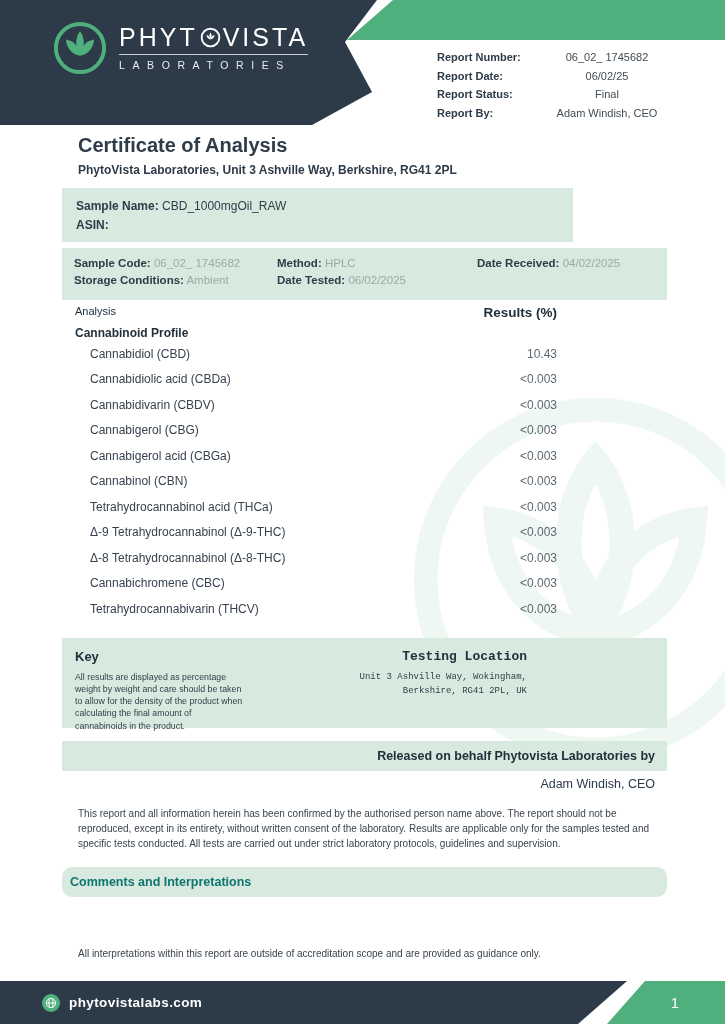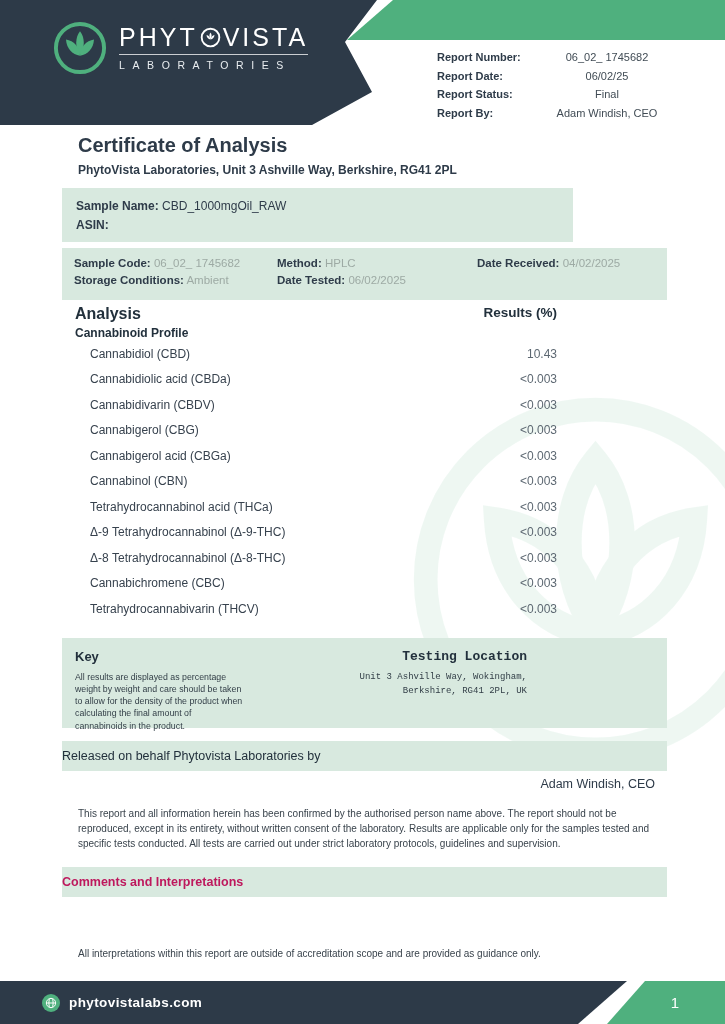--- a/index.html
+++ b/index.html
@@ -33,46 +33,46 @@
   .panel{background:#d8e9df;}
   .box1{left:62px;top:188px;width:511px;height:54px;box-sizing:border-box;padding:9px 14px;
         font-size:12px;color:#2e3b49;line-height:19px;z-index:2;}
   .box1 .lbl{font-weight:bold;}
   .box2{left:62px;top:248px;width:605px;height:52px;box-sizing:border-box;padding:9px 12px;
         display:grid;grid-template-columns:203px 200px 1fr;row-gap:0;font-size:11.5px;z-index:2;}
   .box2 .lbl{font-weight:bold;color:#2e3b49;}
   .box2 .val{color:#9fab a6;color:#9daaa4;}
 
   
-  .an-head{left:75px;top:305px;font-size:16px;font-weight:bold;color:#22303c;}
+  .an-head{left:75px;top:305px;font-size:11px;font-weight:normal;color:#22303c;}
   .res-head{left:400px;top:305px;width:157px;text-align:right;font-size:13.5px;font-weight:bold;color:#22303c;}
   .group-head{left:75px;top:326px;font-size:12px;font-weight:bold;color:#22303c;}
   .rows{left:90px;top:341px;width:467px;z-index:2;}
   .arow{position:relative;height:25.5px;display:flex;align-items:center;}
   .aname{font-size:12px;color:#37424e;}
   .aval{position:absolute;right:0;font-size:12px;color:#5d6872;}
 
   
   .mpanel{left:62px;top:638px;width:605px;height:90px;box-sizing:border-box;
           padding:11px 26px 11px 13px;display:grid;grid-template-columns:170px 268px 1fr;
           column-gap:14px;z-index:2;}
   .mh{font-size:13px;font-weight:bold;color:#22303c;margin-bottom:7px;}
   .mb{font-size:8.8px;line-height:1.38;color:#323e47;}
   .mcol3{text-align:right;font-family:Liberation Mono, monospace;}
   .mcol3 .mb{font-size:9px;line-height:1.55;}
 
   
   .relbar{left:62px;top:741px;width:605px;height:30px;box-sizing:border-box;line-height:30px;
-          padding-right:12px;font-size:12.5px;font-weight:normal;color:#22303c;z-index:2;}
+          text-align:right;padding-right:12px;font-size:12.5px;font-weight:bold;color:#22303c;z-index:2;}
   .signer{left:400px;top:777px;width:255px;text-align:right;font-size:12.5px;color:#2e3b49;}
   .disclaimer{left:78px;top:806px;width:578px;font-size:10px;line-height:1.5;color:#39434c;}
 
   
   .combar{left:62px;top:867px;width:605px;height:30px;box-sizing:border-box;line-height:30px;
-          padding-left:0;font-size:12.5px;font-weight:bold;color:#be185d;z-index:2;}
+          padding-left:8px;font-size:12.5px;font-weight:bold;color:#0f766e;z-index:2;border-radius:10px;}
   .note{left:78px;top:948px;font-size:10px;color:#39434c;}
 
   
   .watermark{left:398px;top:382px;width:395px;height:395px;opacity:.09;z-index:1;}
 
   
   .ft-navy{left:0;top:981px;width:725px;height:43px;background:#2d3a48;
     clip-path:polygon(0 0,627px 0,578px 43px,0 43px);}
   .ft-green{left:0;top:981px;width:725px;height:43px;background:#4fb07e;
     clip-path:polygon(645px 0,725px 0,725px 43px,607px 43px);}

